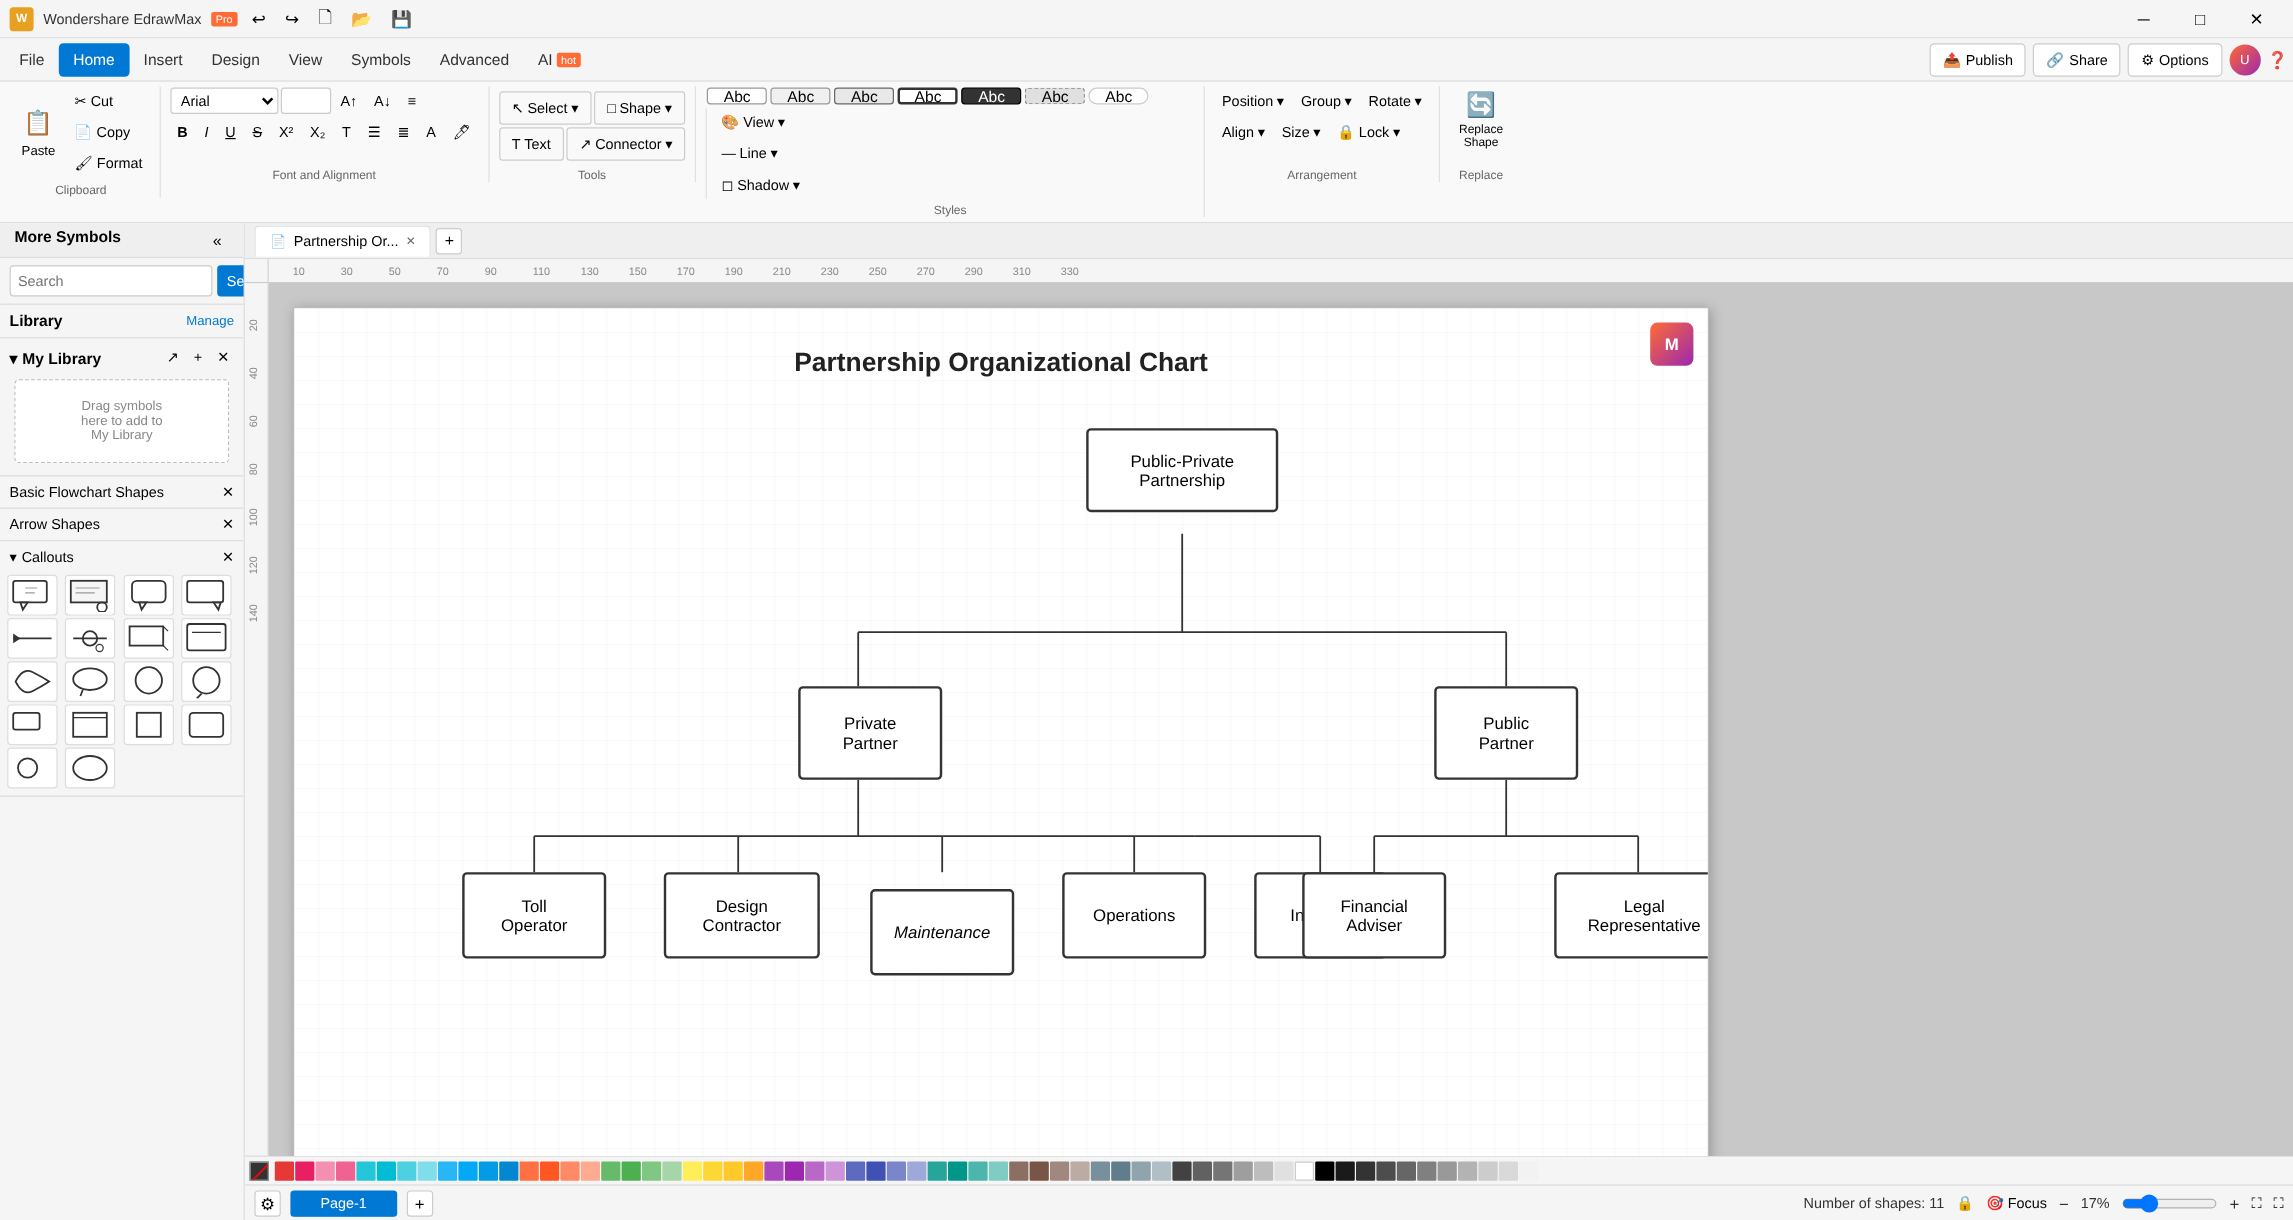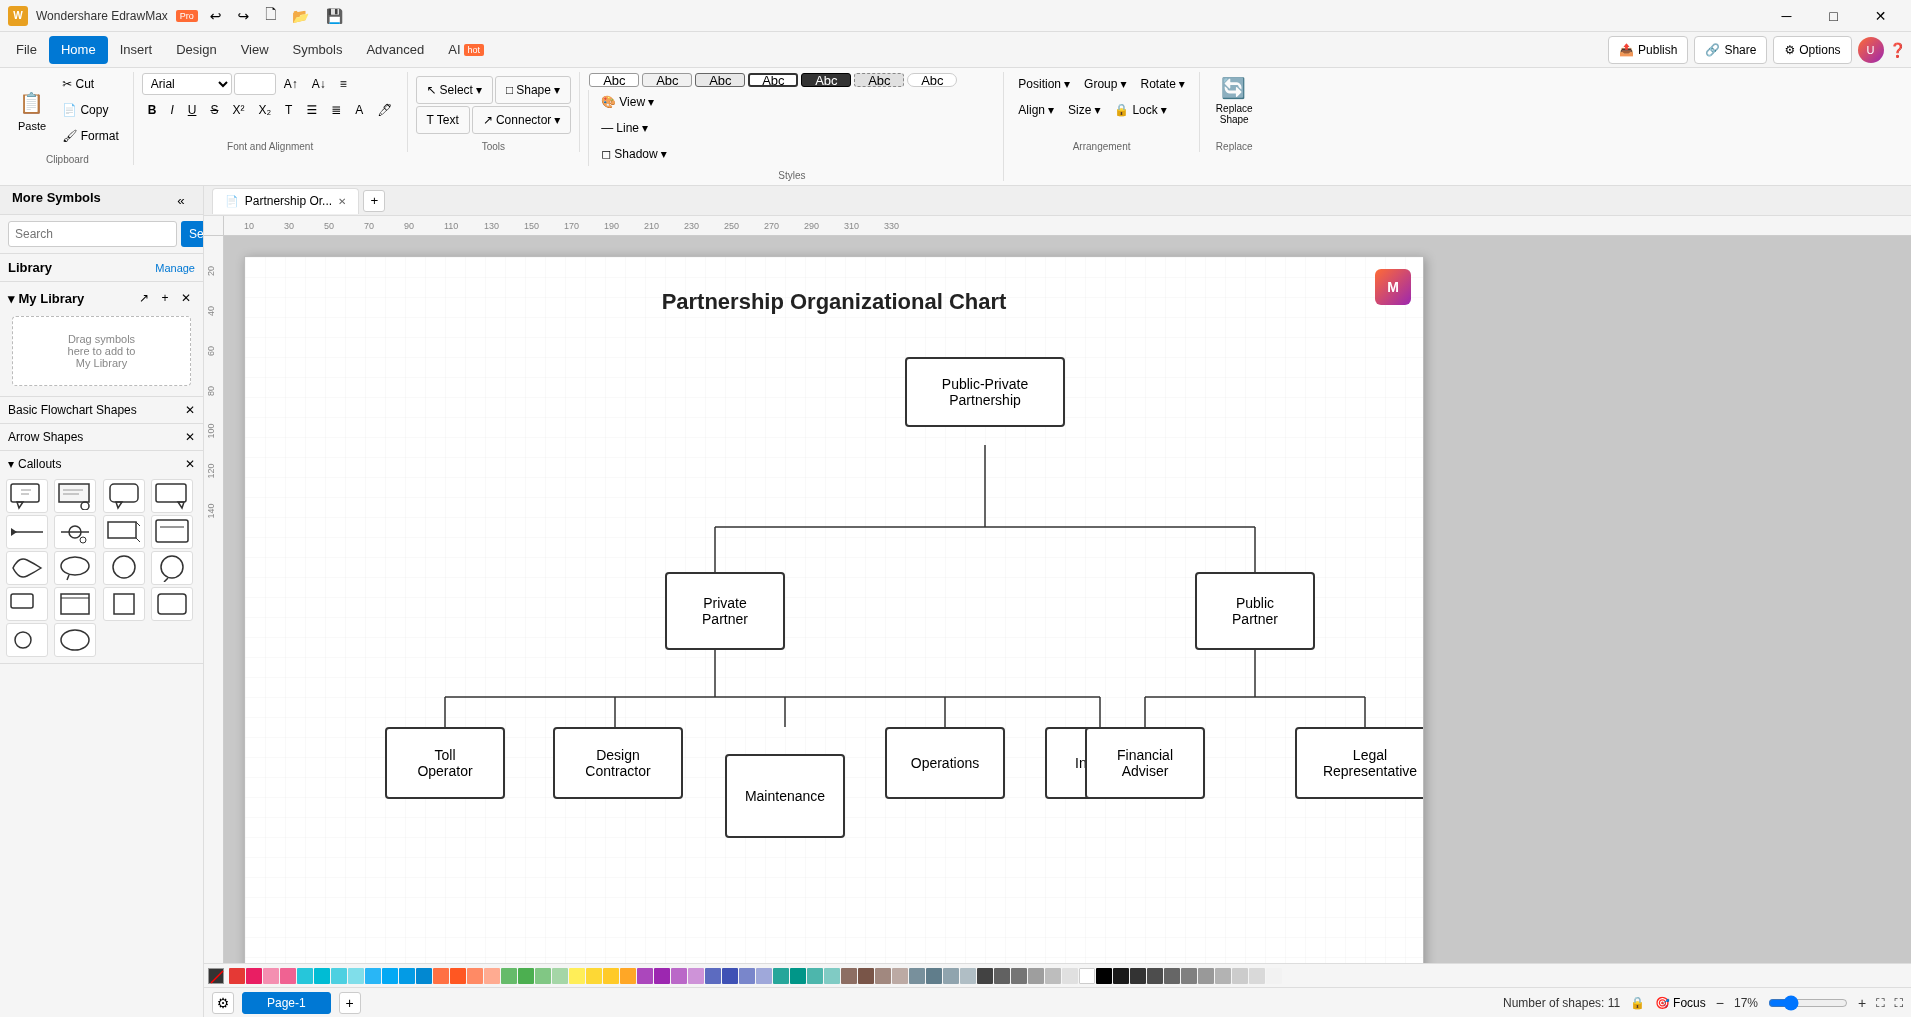--- a/index.html
+++ b/index.html
@@ -770,21 +770,21 @@
               </div>
 
               <div class="org-box" style="width:120px;height:72px;left:140px;top:470px;">
                 Toll<br>Operator
               </div>
 
               <div class="org-box" style="width:130px;height:72px;left:308px;top:470px;">
                 Design<br>Contractor
               </div>
 
-              <div class="org-box" style="width:120px;height:84px;left:480px;top:497px;">
+              <div class="org-box" style="width:120px;height:72px;left:480px;top:484px;font-style:italic;">
                 Maintenance
               </div>
 
               <div class="org-box" style="width:120px;height:72px;left:640px;top:470px;">
                 Operations
               </div>
 
               <div class="org-box" style="width:110px;height:72px;left:800px;top:470px;">
                 Investor
               </div>

